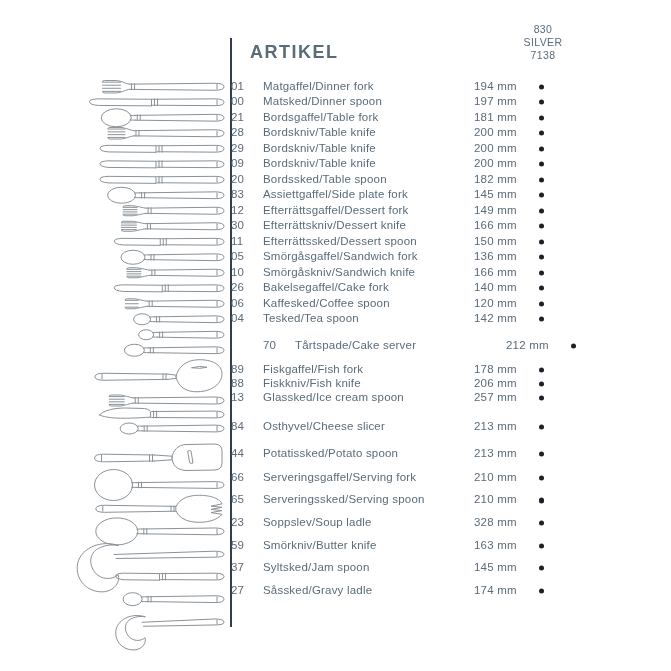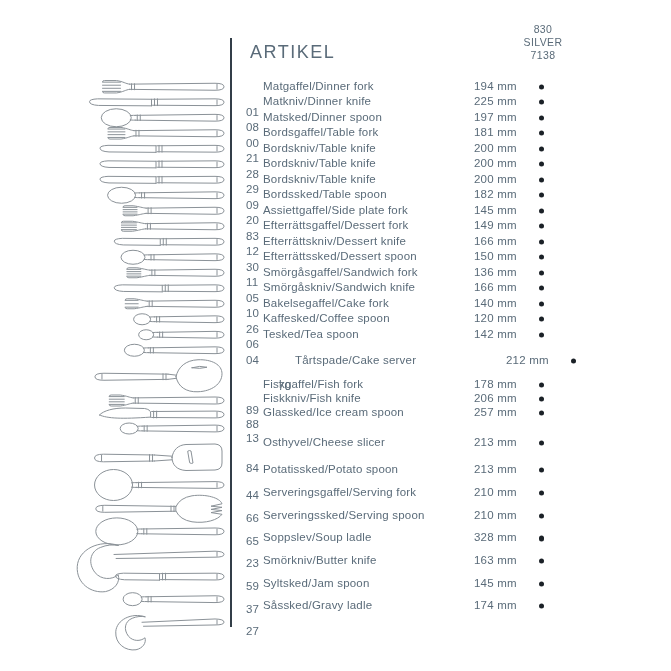--- a/index.html
+++ b/index.html
@@ -7,39 +7,39 @@
     position:relative;width:671px;height:671px;background:var(--bg,#fff);
     overflow:hidden;
     font-family:"Liberation Sans", sans-serif;
     color:var(--text,#5a6b79);
     -webkit-font-smoothing:antialiased;
   }
   .illustrations{position:absolute;left:0;top:0;width:671px;height:671px;pointer-events:none;}
   .rule{position:absolute;left:230px;top:38px;width:2px;height:589px;background:var(--rule,#333e48);}
   .title{
     position:absolute;left:250px;top:42px;
-    font-size:18px;letter-spacing:1.5px;font-weight:400;
+    font-size:18px;letter-spacing:1.5px;font-weight:700;
   }
   .series{
     position:absolute;left:500px;top:23px;width:86px;text-align:center;
     font-size:10.5px;line-height:13px;letter-spacing:0.4px;
   }
   .table{position:absolute;left:230px;top:79px;width:380px;font-size:11.5px;letter-spacing:0.2px;}
   .group{position:relative;}
   .g1{margin-top:11px;padding-left:32px;}
   .g2{margin-top:9px;}
   .g3{margin-top:15px;}
   .g4{margin-top:12px;}
   .g5{margin-top:5px;}
   .row{position:relative;height:15.5px;}
   .g2 .row{height:14px;padding-left:25px;}
   .g3 .row,.g4 .row{height:15px;}
   .g5 .row{height:22.6px;}
   .cell{position:absolute;top:50%;transform:translateY(-50%);white-space:nowrap;line-height:1;}
-  .num{left:16px;width:24px;margin-top:26px;}
+  .num{left:1px;width:24px;}
   .name{left:33px;}
   .size{left:244px;}
   .dot{
     position:absolute;left:309px;top:50%;transform:translateY(-50%);
     width:5.2px;height:5.2px;border-radius:50%;background:var(--dot,#1b2127);
   }
 </style>
 </head>
 <body>
 
@@ -293,26 +293,20 @@
 
   <div class="table" id="table">
       <div class="group g0">
         <div class="row">
           <span class="cell num">01</span>
           <span class="cell name">Matgaffel/Dinner fork</span>
           <span class="cell size">194 mm</span>
           <span class="dot"></span>
         </div>
         <div class="row">
-          <span class="cell num">08</span>
-          <span class="cell name">Matkniv/Dinner knife</span>
-          <span class="cell size">225 mm</span>
-          <span class="dot"></span>
-        </div>
-        <div class="row">
           <span class="cell num">00</span>
           <span class="cell name">Matsked/Dinner spoon</span>
           <span class="cell size">197 mm</span>
           <span class="dot"></span>
         </div>
         <div class="row">
           <span class="cell num">21</span>
           <span class="cell name">Bordsgaffel/Table fork</span>
           <span class="cell size">181 mm</span>
           <span class="dot"></span>

